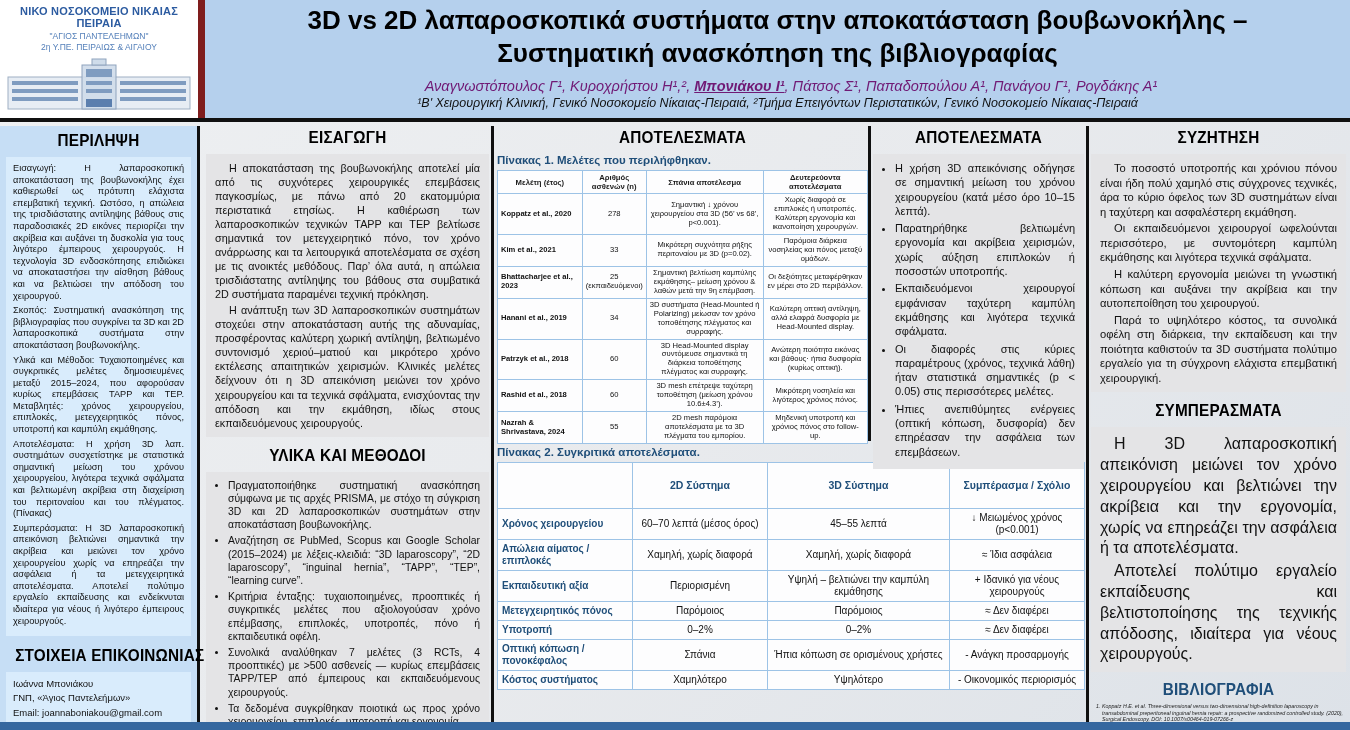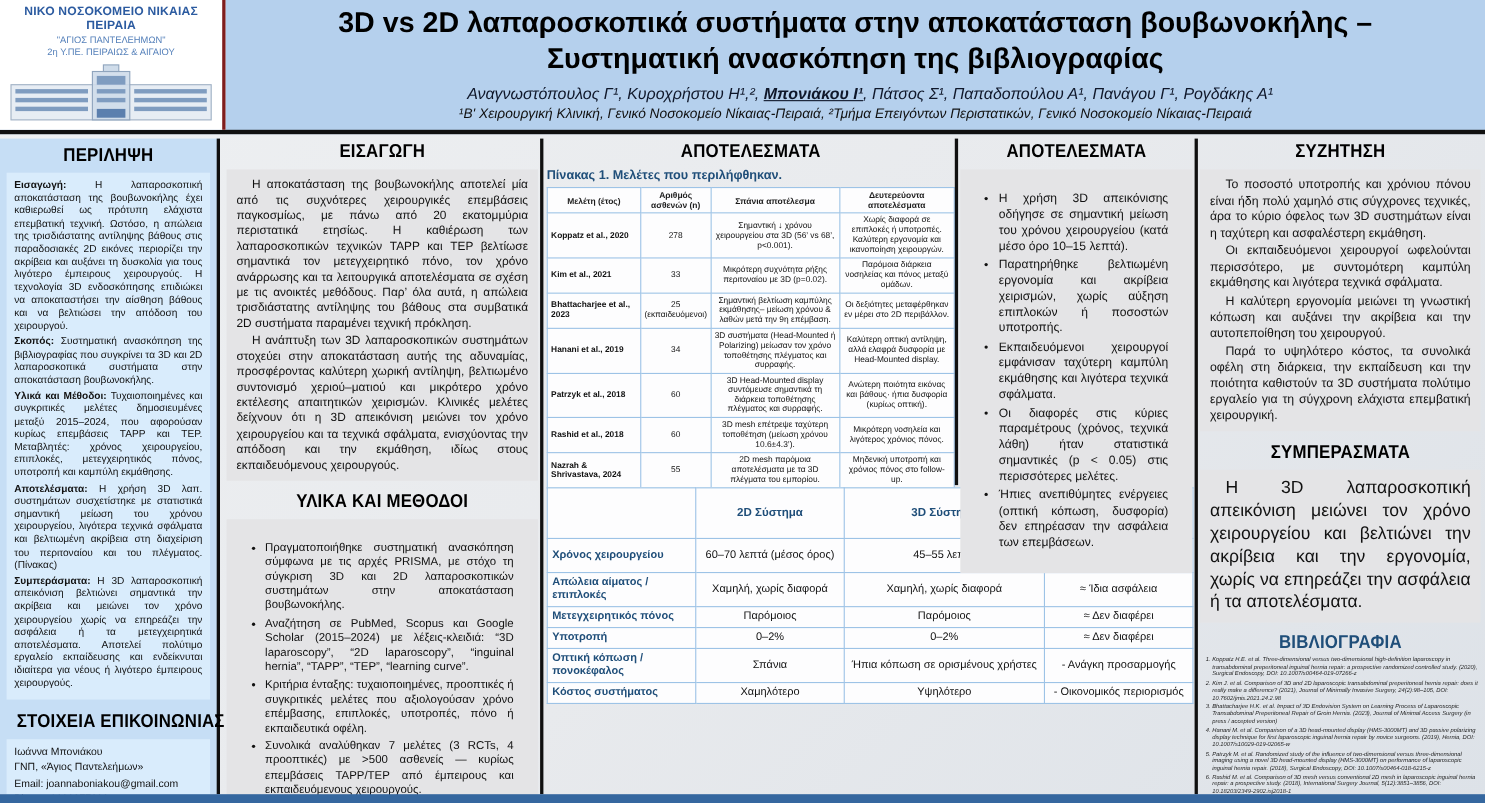--- a/index.html
+++ b/index.html
@@ -3,57 +3,57 @@
 <meta charset="utf-8">
 <style>
   html,body{margin:0;padding:0;background:#888;}
   .poster{
     position:relative;width:1350px;height:730px;overflow:hidden;
     background:linear-gradient(135deg,#eef0f2 0%,#e8eaed 55%,#dde2e8 100%);
     font-family:"Liberation Sans","DejaVu Sans",sans-serif;color:#111;
   }
   
   .header{position:absolute;left:0;top:0;width:1350px;height:122px;background:#b5d0ed;border-bottom:4px solid #101010;box-sizing:border-box;}
-  .logo{position:absolute;left:0;top:0;width:205px;height:118px;background:#ffffff;border-right:3px solid #7f1d1d;box-sizing:border-box;text-align:center;padding-top:5px;}
+  .logo{position:absolute;left:0;top:0;width:205px;height:118px;background:#ffffff;border-right:7px solid #7f1d1d;box-sizing:border-box;text-align:center;padding-top:5px;}
   .logo-l1{color:#2c5ba0;font-weight:700;font-size:11px;letter-spacing:.2px;}
   .logo-l2{color:#5580ba;font-size:8.5px;margin-top:2px;}
   .logo-l3{color:#5580ba;font-size:8.5px;margin-top:1px;}
   .building{margin-top:3px;}
   .title-wrap{position:absolute;left:205px;top:4px;width:1145px;text-align:center;}
   .title-line{font-size:26px;font-weight:700;line-height:1.28;color:#000;}
-  .authors{margin-top:7px;font-style:italic;font-size:14.5px;color:#0f172a;margin-left:27px;}
+  .authors{margin-top:7px;font-style:italic;font-size:14.5px;color:#701a75;margin-left:27px;}
   .presenter{font-weight:700;text-decoration:underline;}
   .affils{margin-top:2px;font-style:italic;font-size:12.5px;color:#101010;}
   
   .vline{position:absolute;top:126px;width:3px;background:#101010;}
   .vl-2{left:491px;height:596px;}
   .vl-3{left:868px;height:315px;}
   .vl-4{left:1086px;height:596px;}
   .strip{position:absolute;left:0;top:722px;width:1350px;height:8px;background:#35679f;}
   
   .sec-h{font-weight:800;font-size:17px;text-align:center;color:#000;margin:2px 0 6px;transform:scaleX(.9);letter-spacing:.2px;white-space:nowrap;}
   .sec-h.blue{color:#1f4e79;}
   
   .sidebar{position:absolute;left:0;top:126px;width:200px;height:596px;background:#c6def5;border-right:3px solid #101010;box-sizing:border-box;padding:3px 6px;}
   .panel-blue{background:#d9ecfc;padding:6px 7px;}
   .abstract{font-size:9.2px;line-height:1.26;text-align:justify;}
   .abstract p{margin:0 0 3px;}
-  .lead{font-weight:700;}
+  .lead{font-weight:400;}
   .contact-panel{background:#d9ecfc;padding:5px 7px;font-size:9.5px;line-height:1.5;}
   
   .col{position:absolute;top:126px;}
   .col-intro{left:206px;width:283px;}
   .col-tables{left:497px;width:371px;}
   .col-res{left:873px;width:211px;}
   .col-disc{left:1091px;width:255px;}
   .graybox{background:#e4e4e6;padding:7px 9px;text-align:justify;}
   .body-text{font-size:10.8px;line-height:1.3;}
   .body-text p{margin:0;text-indent:14px;}
   .body-text p + p{margin-top:2px;}
-  ul.bullets{margin:13px;padding-left:13px;}
+  ul.bullets{margin:0;padding-left:13px;}
   ul.bullets li{margin-bottom:3px;text-align:justify;}
   .col-intro ul.bullets{font-size:10.4px;line-height:1.27;}
   .col-res ul.bullets{font-size:11px;line-height:1.3;}
   .col-disc .body-text{font-size:11.2px;}
   .concl .body-text{font-size:16px;}
   
   .tbl-title{color:#1f4e79;font-weight:700;font-size:11.5px;margin:3px 0 4px;text-align:left;}
   table{border-collapse:collapse;width:100%;background:#fdfdfe;}
   th,td{border:1px solid #9dc3e6;padding:2px 3px;vertical-align:middle;text-align:center;}
   .t1{font-size:7.6px;line-height:1.18;}
@@ -208,20 +208,21 @@
             <td class="study">Nazrah &amp; Shrivastava, 2024</td>
             <td>55</td>
             <td>2D mesh παρόμοια αποτελέσματα με τα 3D πλέγματα του εμπορίου.</td>
             <td>Μηδενική υποτροπή και χρόνιος πόνος στο follow-up.</td>
           </tr>
         </tbody>
     </table>
   </div>
 
   <div class="t2-wrap">
+    <div class="tbl-title">Πίνακας 2. Συγκριτικά αποτελέσματα.</div>
     <table class="t2">
       <thead>
         <tr>
           <th style="width:23%"></th>
           <th style="width:23%">2D Σύστημα</th>
           <th style="width:31%">3D Σύστημα</th>
           <th style="width:23%">Συμπέρασμα / Σχόλιο</th>
         </tr>
       </thead>
       <tbody>
@@ -234,20 +235,26 @@
           </tr>
 
           <tr>
             <td class="param">Απώλεια αίματος / επιπλοκές</td>
             <td>Χαμηλή, χωρίς διαφορά</td>
             <td>Χαμηλή, χωρίς διαφορά</td>
             <td>≈ Ίδια ασφάλεια</td>
           </tr>
 
 
+          <tr>
+            <td class="param">Εκπαιδευτική αξία</td>
+            <td>Περιορισμένη</td>
+            <td>Υψηλή – βελτιώνει την καμπύλη εκμάθησης</td>
+            <td>+ Ιδανικό για νέους χειρουργούς</td>
+          </tr>
 
           <tr>
             <td class="param">Μετεγχειρητικός πόνος</td>
             <td>Παρόμοιος</td>
             <td>Παρόμοιος</td>
             <td>≈ Δεν διαφέρει</td>
           </tr>
 
           <tr>
             <td class="param">Υποτροπή</td>
@@ -294,20 +301,21 @@
     <p>Το ποσοστό υποτροπής και χρόνιου πόνου είναι ήδη πολύ χαμηλό στις σύγχρονες τεχνικές, άρα το κύριο όφελος των 3D συστημάτων είναι η ταχύτερη και ασφαλέστερη εκμάθηση.</p>
         <p>Οι εκπαιδευόμενοι χειρουργοί ωφελούνται περισσότερο, με συντομότερη καμπύλη εκμάθησης και λιγότερα τεχνικά σφάλματα.</p>
         <p>Η καλύτερη εργονομία μειώνει τη γνωστική κόπωση και αυξάνει την ακρίβεια και την αυτοπεποίθηση του χειρουργού.</p>
         <p>Παρά το υψηλότερο κόστος, τα συνολικά οφέλη στη διάρκεια, την εκπαίδευση και την ποιότητα καθιστούν τα 3D συστήματα πολύτιμο εργαλείο για τη σύγχρονη ελάχιστα επεμβατική χειρουργική.</p>
       </div>
     <div class="concl">
       <div class="sec-h" style="margin-top:9px">ΣΥΜΠΕΡΑΣΜΑΤΑ</div>
       <div class="graybox body-text">
 
       <p>Η 3D λαπαροσκοπική απεικόνιση μειώνει τον χρόνο χειρουργείου και βελτιώνει την ακρίβεια και την εργονομία, χωρίς να επηρεάζει την ασφάλεια ή τα αποτελέσματα.</p>
+          <p>Αποτελεί πολύτιμο εργαλείο εκπαίδευσης και βελτιστοποίησης της τεχνικής απόδοσης, ιδιαίτερα για νέους χειρουργούς.</p>
         </div>
     </div>
     <div class="sec-h blue" style="margin-top:8px;margin-bottom:3px">ΒΙΒΛΙΟΓΡΑΦΙΑ</div>
     <ol class="refs">
 
     <li>Koppatz H.E. et al. Three-dimensional versus two-dimensional high-definition laparoscopy in transabdominal preperitoneal inguinal hernia repair: a prospective randomized controlled study. (2020), Surgical Endoscopy, DOI: 10.1007/s00464-019-07266-z</li>
         <li>Kim J. et al. Comparison of 3D and 2D laparoscopic transabdominal preperitoneal hernia repair: does it really make a difference? (2021), Journal of Minimally Invasive Surgery, 24(2):98–105, DOI: 10.7602/jmis.2021.24.2.98</li>
         <li>Bhattacharjee H.K. et al. Impact of 3D Endovision System on Learning Process of Laparoscopic Transabdominal Preperitoneal Repair of Groin Hernia. (2023), Journal of Minimal Access Surgery (in press / accepted version)</li>
         <li>Hanani M. et al. Comparison of a 3D head-mounted display (HMS-3000MT) and 3D passive polarizing display technique for first laparoscopic inguinal hernia repair by novice surgeons. (2019), Hernia, DOI: 10.1007/s10029-019-02065-w</li>
         <li>Patrzyk M. et al. Randomized study of the influence of two-dimensional versus three-dimensional imaging using a novel 3D head-mounted display (HMS-3000MT) on performance of laparoscopic inguinal hernia repair. (2018), Surgical Endoscopy, DOI: 10.1007/s00464-018-6215-z</li>

